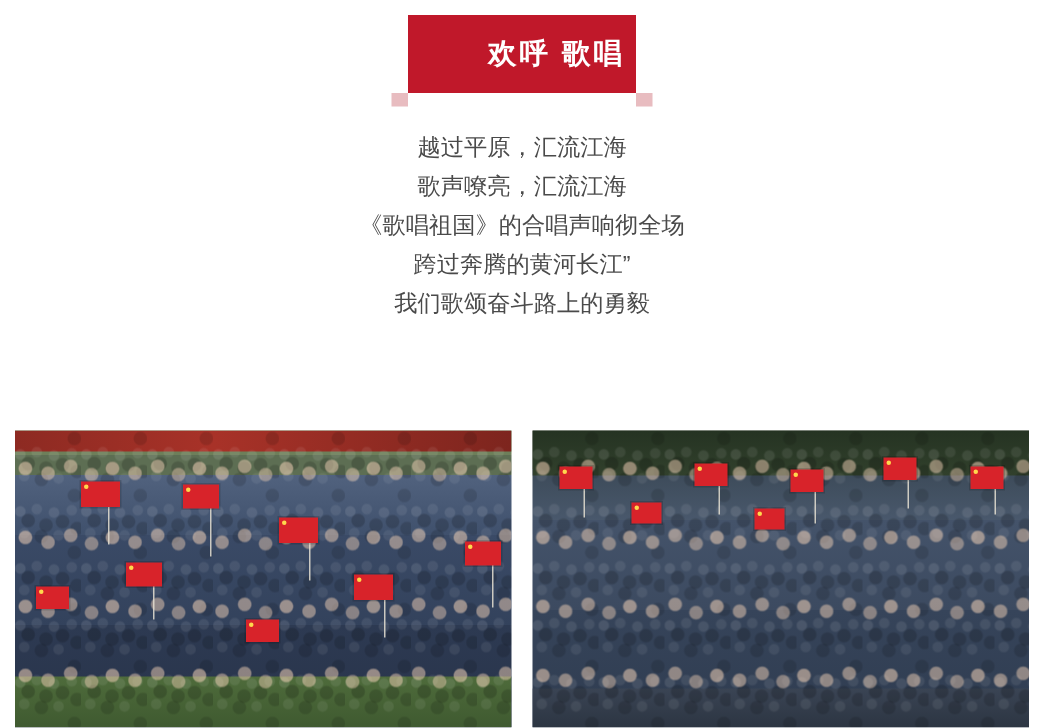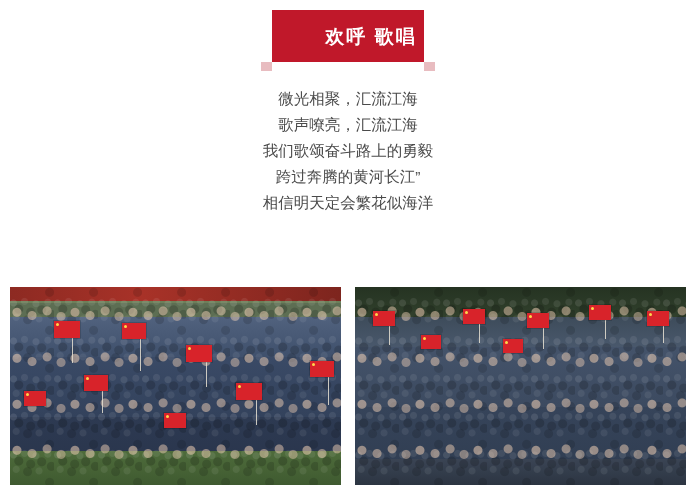--- a/index.html
+++ b/index.html
@@ -201,25 +201,25 @@
 
   <div class="banner-wrap">
     <div class="banner">
       <span class="ribbon-shadow-left"></span>
       <span class="ribbon-shadow-right"></span>
       <span class="banner-title">欢呼 歌唱</span>
     </div>
   </div>
 
   <div class="poem">
-    <span class="poem-line">微光相聚，汇流江海</span>
+    <span class="poem-line">越过平原，汇流江海</span>
     <span class="poem-line">歌声嘹亮，汇流江海</span>
+    <span class="poem-line">《歌唱祖国》的合唱声响彻全场</span>
+    <span class="poem-line">跨过奔腾的黄河长江”</span>
     <span class="poem-line">我们歌颂奋斗路上的勇毅</span>
-    <span class="poem-line">跨过奔腾的黄河长江”</span>
-    <span class="poem-line">相信明天定会繁花似海洋</span>
   </div>
 
   <div class="photos">
 
     <div class="photo ph-left">
       <div class="redline"></div>
       <div class="grass"></div>
       <div class="camo"></div>
       <div class="faces"></div>
 

